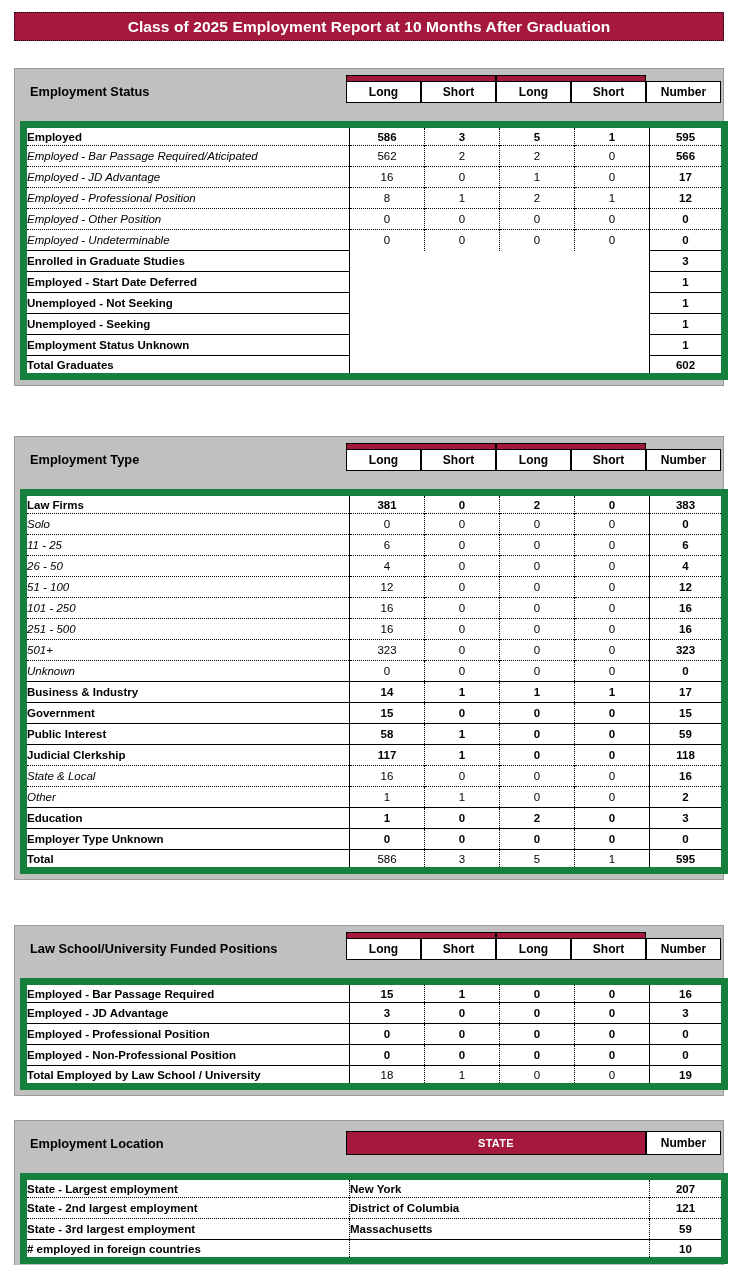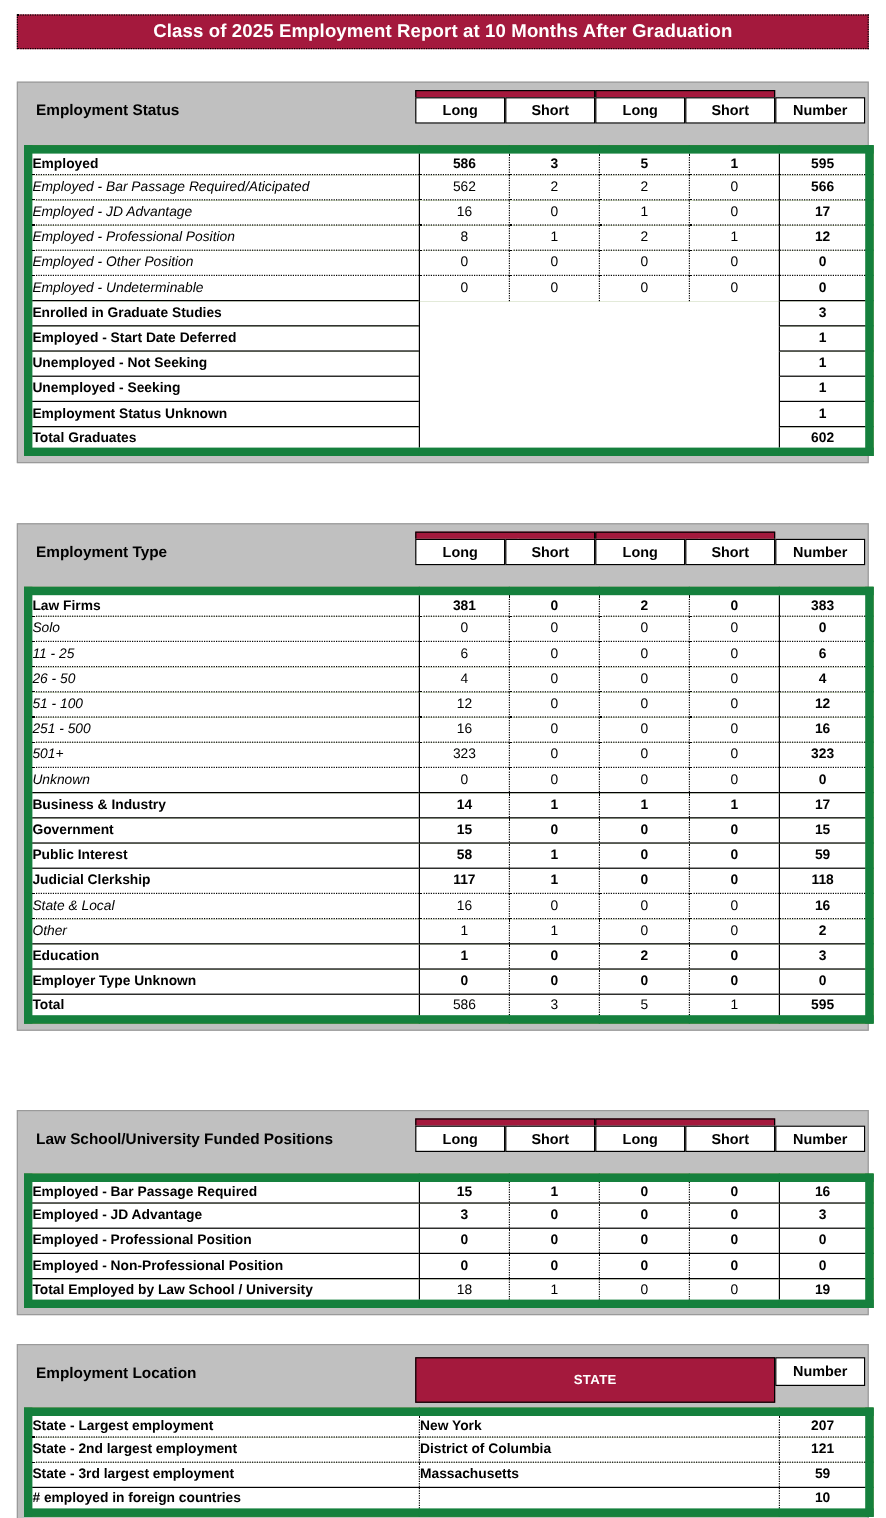--- a/index.html
+++ b/index.html
@@ -305,20 +305,28 @@
             </tr>
             <tr class="sub">
               <td class="lbl sub">51 - 100</td>
               <td class="num vsep-solid">12</td>
               <td class="num vsep-dot">0</td>
               <td class="num vsep-dot">0</td>
               <td class="num vsep-dot">0</td>
               <td class="num vsep-solid b">12</td>
             </tr>
             <tr class="sub">
+              <td class="lbl sub">101 - 250</td>
+              <td class="num vsep-solid">16</td>
+              <td class="num vsep-dot">0</td>
+              <td class="num vsep-dot">0</td>
+              <td class="num vsep-dot">0</td>
+              <td class="num vsep-solid b">16</td>
+            </tr>
+            <tr class="sub">
               <td class="lbl sub">251 - 500</td>
               <td class="num vsep-solid">16</td>
               <td class="num vsep-dot">0</td>
               <td class="num vsep-dot">0</td>
               <td class="num vsep-dot">0</td>
               <td class="num vsep-solid b">16</td>
             </tr>
             <tr class="sub">
               <td class="lbl sub">501+</td>
               <td class="num vsep-solid">323</td>
@@ -470,21 +478,21 @@
               <td class="num vsep-dot">0</td>
               <td class="num vsep-dot">0</td>
               <td class="num vsep-solid b">19</td>
             </tr>
           </tbody>
         </table>
       </div>
       <div class="block" style="top:1120px;">
   <div class="hdr">
     <div class="hdr-title">Employment Location</div>
-    <div class="groupbar" style="left:326px; width:300px; top:6px; height:38px;">STATE</div>
+    <div class="groupbar" style="left:326px; width:300px; top:6px; height:24px;">STATE</div>
     <div class="subhdr" style="left:626px; width:75px; top:6px; height:24px;">Number</div>
   </div>
         <table class="data">
           <colgroup>
     <col style="width:326px">
             <col style="width:300px">
             <col style="width:75px">
     </colgroup>
           <tbody>
             <tr class="sub first">

